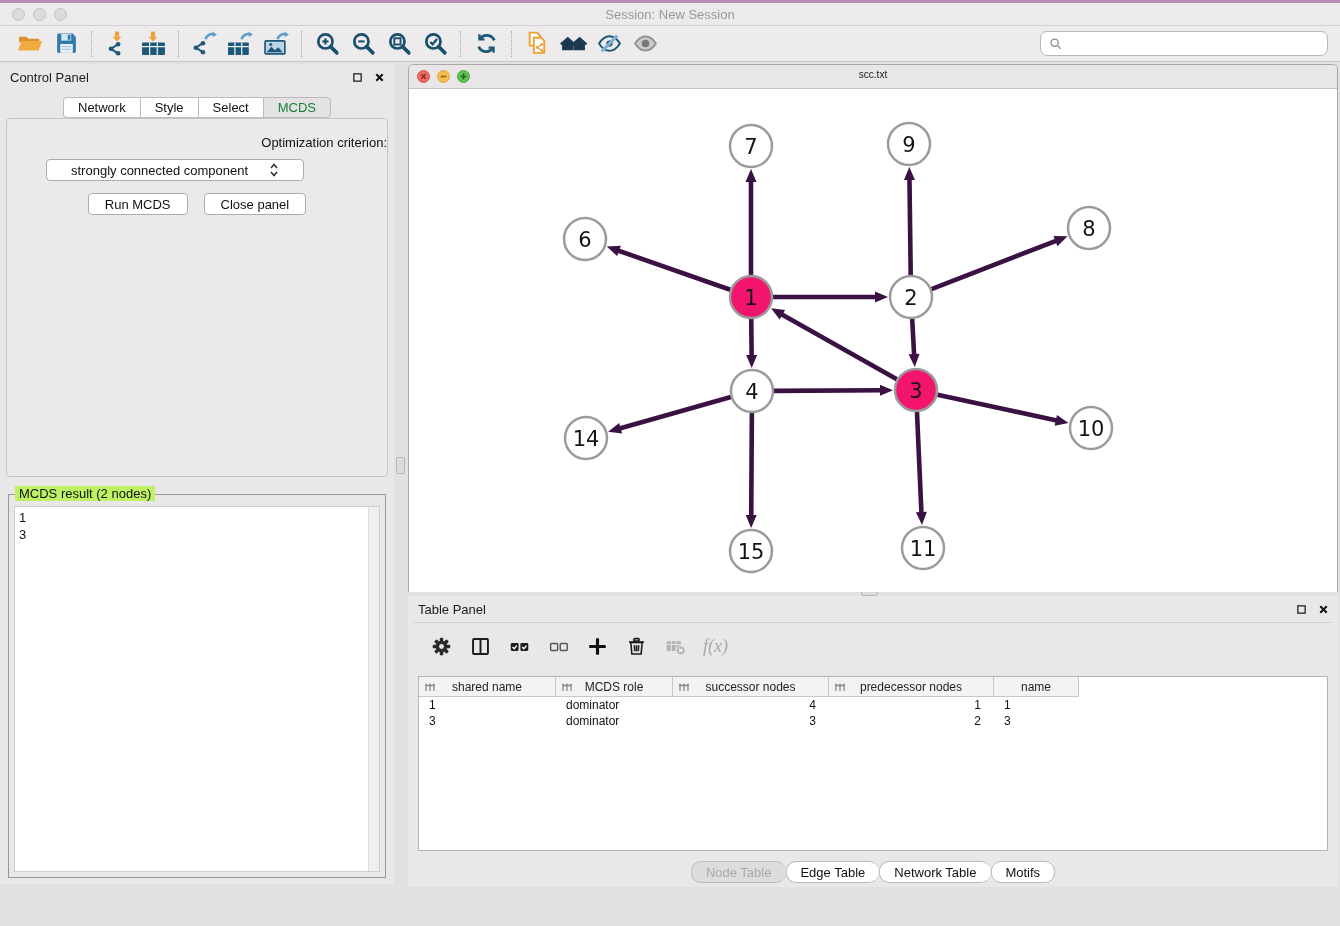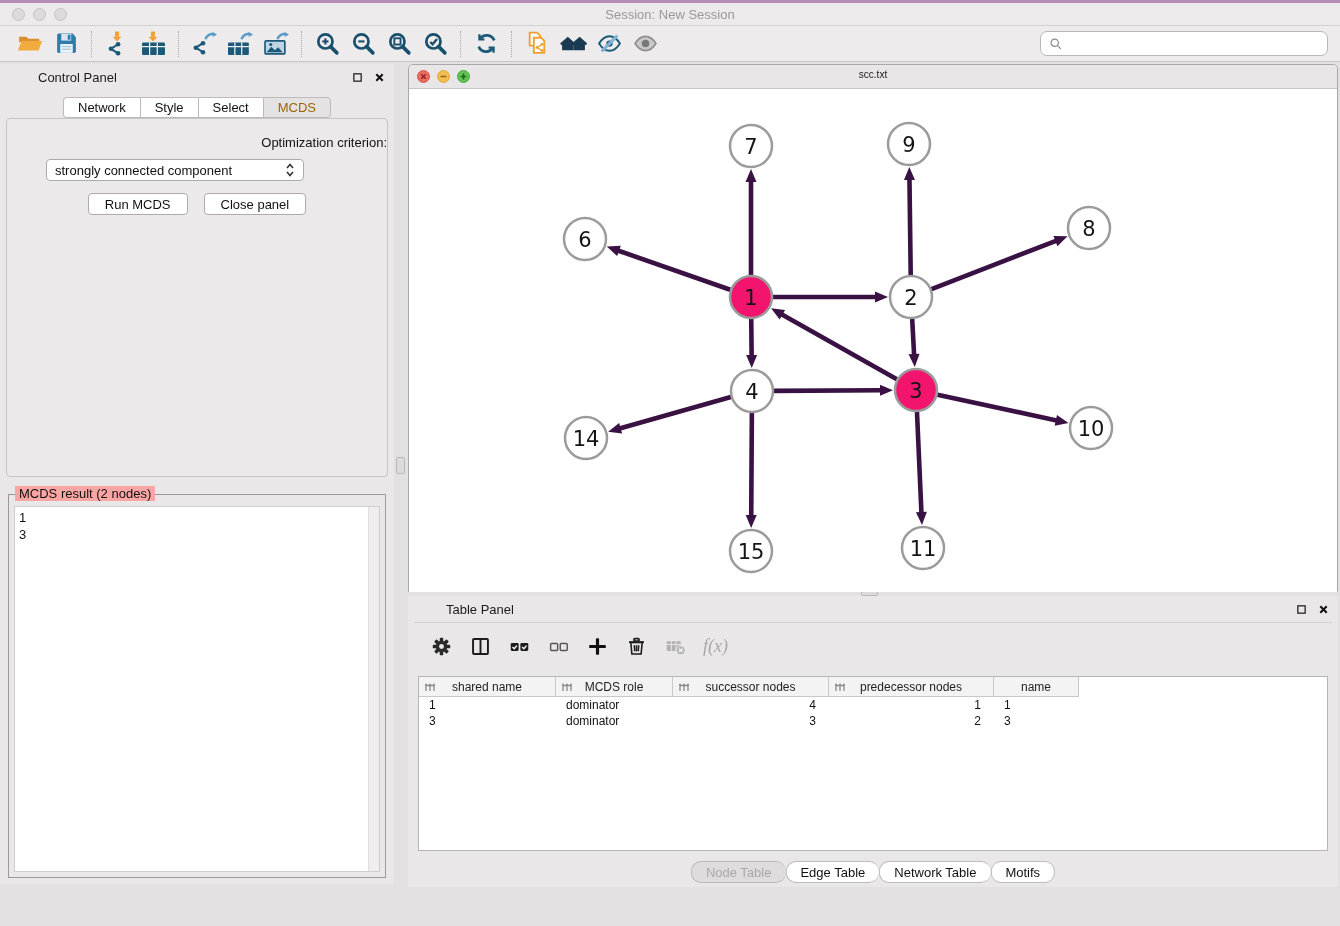--- a/index.html
+++ b/index.html
@@ -24,46 +24,46 @@
   .tbtn svg { width:27px; height:25px; }
   .tsep { width:1px; height:26px; margin:0 7px; border-left:1px dotted #a9a7a8; }
   .searchbox { margin-left:auto; margin-right:12px; width:288px; height:25px; background:#fff;
                border:1px solid #b9b7b8; border-radius:7px; display:flex; align-items:center;
                padding:0 8px; }
   .searchbox svg { width:14px; height:14px; flex:0 0 auto; }
   .searchbox input { border:none; outline:none; flex:1; height:20px; font-size:13px; margin-left:5px; background:transparent; }
 
   
   .control-panel { position:absolute; left:0; top:64px; width:394px; height:820px; background:#e9e7e8; }
-  .panel-head { position:relative; height:26px;margin-left:28px; }
+  .panel-head { position:relative; height:26px; }
   .panel-head .ptitle { position:absolute; left:10px; top:6px; font-size:13px; color:#1c1c1c; }
   .panel-btns { position:absolute; right:8px; top:6px; display:flex; gap:8px; align-items:center; }
   .panel-btns .pbtn { width:14px; height:14px; display:flex; align-items:center; justify-content:center; cursor:default; }
 
   .cp-tabs { position:absolute; left:50%; transform:translateX(-50%); top:33px; display:flex; }
   .seg-tab { height:21px; padding:0 14px; font-size:13px; background:#fff; border:1px solid #bcbabb;
              border-right:none; display:flex; align-items:center; color:#111; cursor:default; }
   .seg-tab:first-child { border-radius:4px 0 0 4px; }
   .seg-tab:last-child { border-right:1px solid #bcbabb; border-radius:0 4px 4px 0; }
-  .seg-tab.active { background:#e4e2e3; color:#a16207; }
+  .seg-tab.active { background:#e4e2e3; color:#15803d; }
 
   .cp-body { position:absolute; left:6px; top:54px; width:382px; height:359px; background:#ebe9ea;
              border:1px solid #c6c4c5; border-radius:4px; }
   .opt-label { margin-top:16px; text-align:right; font-size:13px; color:#111; }
   .dropdown { position:absolute; left:39px; top:40px; width:258px; height:22px; background:#fff;
               border:1px solid #adabac; border-radius:4px; display:flex; align-items:center;
-              padding:0 8px; font-size:13px; color:#111; }
+              padding:0 24px; font-size:13px; color:#111; }
   .dropdown .dd-label { flex:1; }
   .btn-row { position:absolute; left:0; top:74px; width:100%; display:flex; justify-content:center; gap:16px; }
   .push-btn { height:22px; padding:0 16px; background:#fff; border:1px solid #adabac; border-radius:4px;
               font-size:13px; color:#111; display:flex; align-items:center; cursor:default; }
 
   .result-box { position:absolute; left:8px; top:430px; width:378px; height:384px;
                 border:1px solid #9a9899; }
-  .result-legend { position:absolute; left:6px; top:-9px; background:#fca5a5; padding:0 4px;
+  .result-legend { position:absolute; left:6px; top:-9px; background:#bef264; padding:0 4px;
                    font-size:13px; color:#111; }
   .result-area { position:absolute; left:5px; top:11px; right:5px; bottom:5px; background:#fff;
                  border:1px solid #cfcdce; font-size:13px; line-height:17px; padding:2px 4px; overflow:hidden; }
   .result-area .rline { color:#111; }
   .result-scroll { position:absolute; right:0; top:0; width:11px; height:100%; background:#f0eeef;
                    border-left:1px solid #e0dedf; }
 
   
   .vsplit-handle { position:absolute; left:396px; top:457px; width:9px; height:17px; background:#dcdadb;
                    border:1px solid #b9b7b8; border-radius:2px; }

